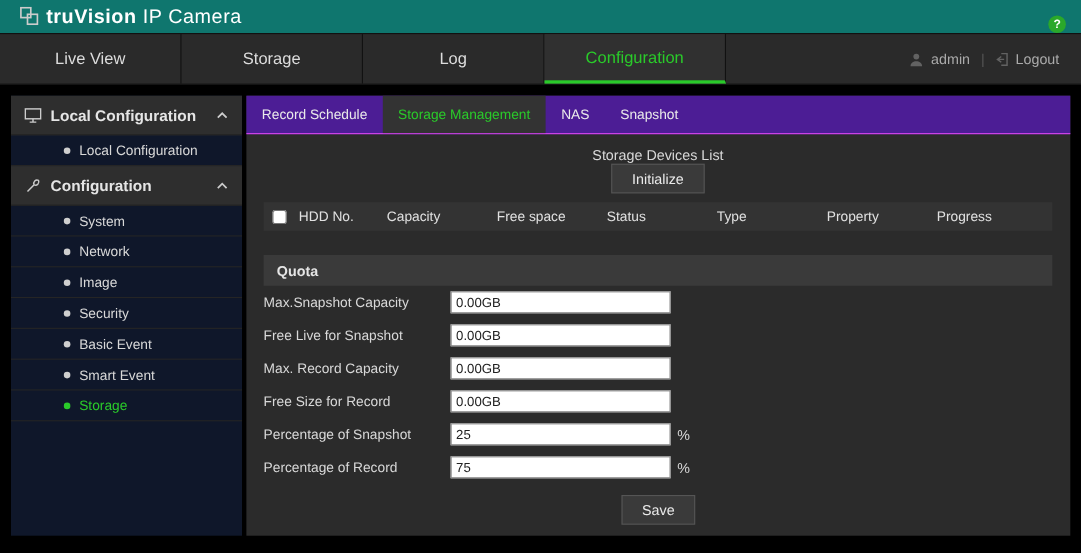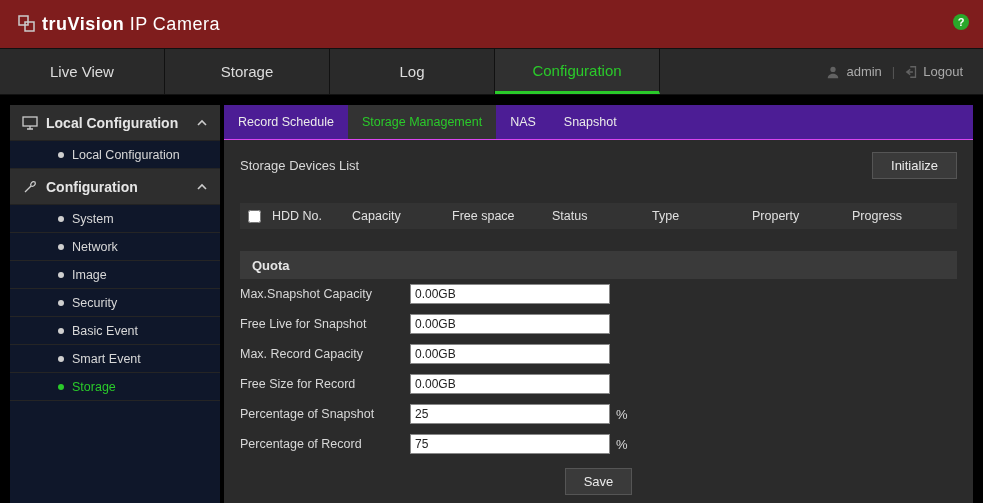--- a/index.html
+++ b/index.html
@@ -1,19 +1,19 @@
 <!DOCTYPE html>
 <html><head>
 <meta charset="utf-8">
 <style>
   * { box-sizing: border-box; margin: 0; padding: 0; font-family: Arial, Helvetica, sans-serif; }
   body { width: 983px; height: 503px; background: #000; color: #ccc; font-size: 13px; overflow: hidden; }
 
   
-  .brand-bar { height: 48px; background: #7f1d1d; display: flex; align-items: center; padding: 0 18px; position: relative; }
+  .brand-bar { height: 30px; background: #0f766e; display: flex; align-items: center; padding: 0 18px; position: relative; }
   .brand-icon { width: 18px; height: 18px; margin-right: 6px; position: relative; }
   .brand-icon svg { display:block; }
   .brand-text { font-size: 18px; font-weight: bold; letter-spacing: 0.5px; color: #fff; }
   .brand-text .thin { font-weight: normal; }
   .help-icon { position: absolute; right: 14px; top: 14px; width: 16px; height: 16px; background: #2aa82a; border-radius: 50%; display:flex; align-items:center; justify-content:center; font-size:11px; color:#fff; font-weight:bold; cursor:pointer; }
 
   
   .nav-bar { height: 47px; background: #2a2a2a; display: flex; align-items: stretch; border-top: 1px solid #111; border-bottom: 1px solid #111; }
   .nav-tab { width: 165px; display:flex; align-items:center; justify-content:center; font-size: 15px; color:#ddd; border-right:1px solid #111; cursor:pointer; }
   .nav-tab.active { color:#2aca2a; border-bottom: 3px solid #2aca2a; background:#303030; }
@@ -35,21 +35,21 @@
   .side-item.active { color:#2aca2a; }
   .side-item.active::before { background:#2aca2a; }
 
   
   .content { flex:1; background:#2b2b2b; margin-left:4px; display:flex; flex-direction:column; }
   .subtabs { display:flex; background:#4c1d95; border-bottom:1px solid #d946ef; }
   .subtab { padding:10px 14px; font-size:12.5px; color:#eaeaea; cursor:pointer; }
   .subtab.active { color:#2aca2a; background:#333; }
 
   .panel { padding: 12px 16px; flex:1; overflow:auto; }
-  .list-head-row { display:flex; align-items:center; justify-content:space-between; margin-bottom:24px; }
+  .list-head-row { display:flex; align-items:center; justify-content:space-between; margin-bottom:8px;flex-direction:column; }
   .list-title { color:#d8d8d8; font-size:13px; }
   .btn { background:#3a3a3a; border:1px solid #555; color:#eaeaea; padding:5px 18px; font-size:13px; cursor:pointer; }
 
   .table-head { display:flex; align-items:center; background:#333; height:26px; padding-left:8px; color:#e0e0e0; font-size:12.5px; }
   .th { }
   .th.chk { width:24px; display:flex; align-items:center; }
   .th.chk input { margin:0; }
   .th.hdd { width:80px; }
   .th.cap { width:100px; }
   .th.free { width:100px; }

